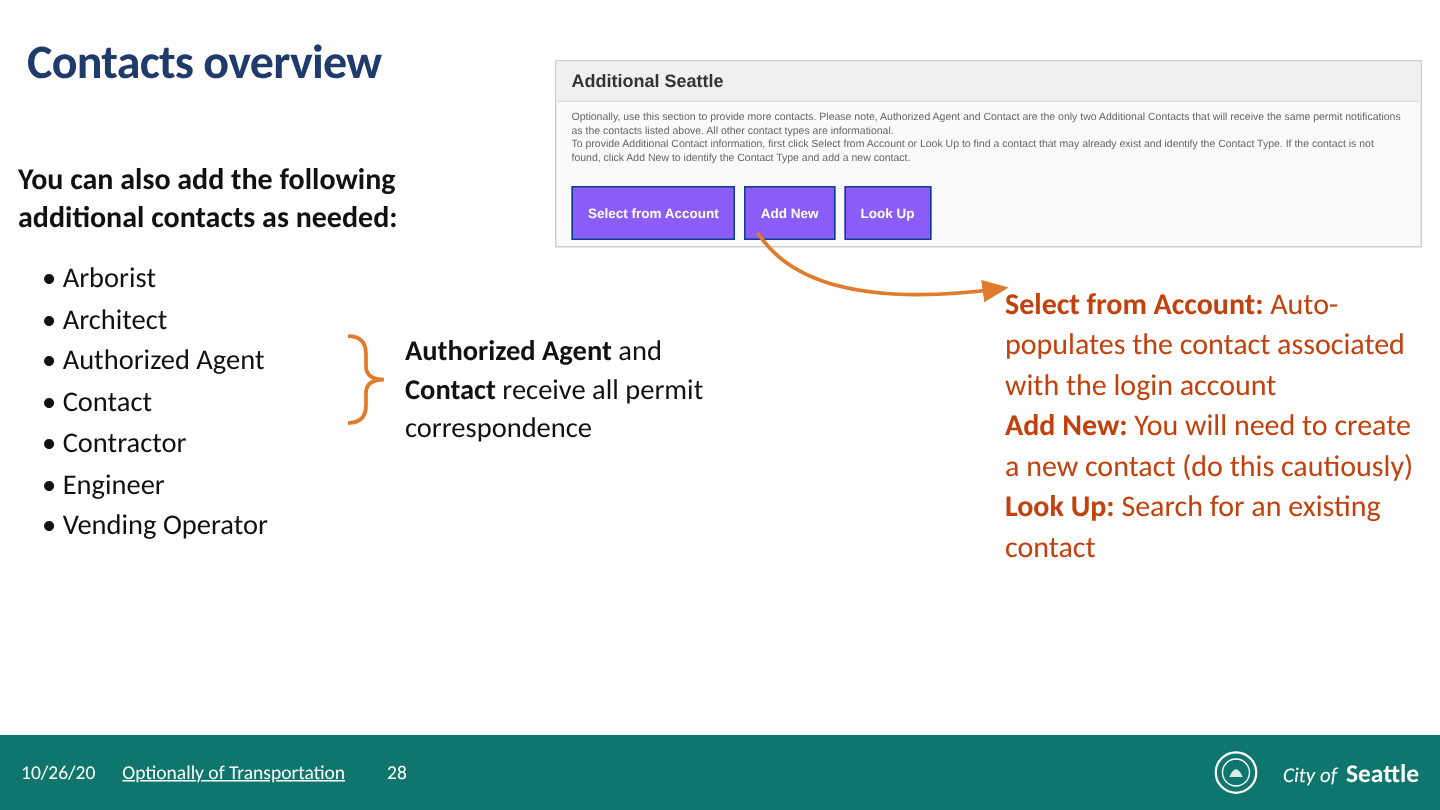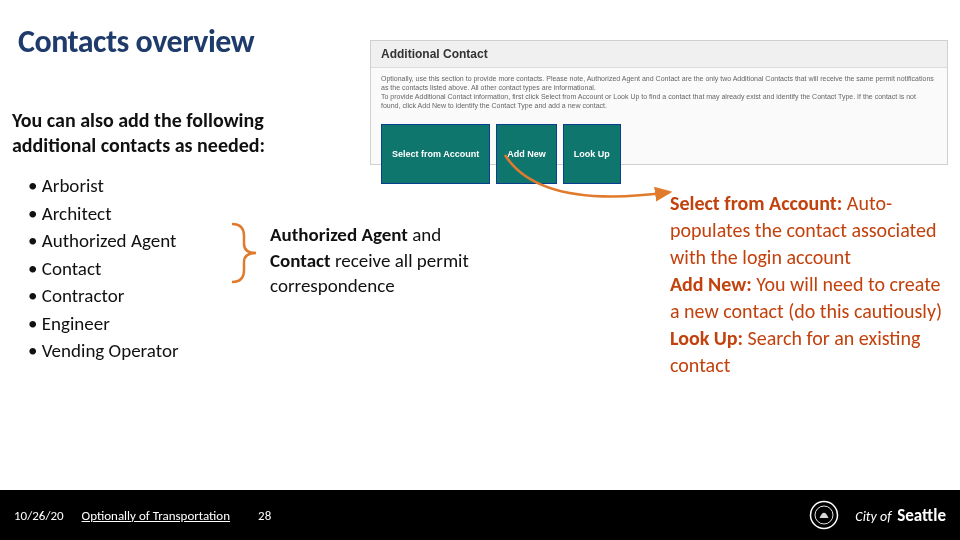--- a/index.html
+++ b/index.html
@@ -16,28 +16,28 @@
 
   .bracket-note { position: absolute; top: 222px; left: 270px; width: 230px; font-size: 19px; color: #111; line-height: 1.35; }
   .bracket-note b { font-weight: 700; }
 
   .bracket-svg { position: absolute; top: 222px; left: 230px; }
 
   .screenshot-box { position: absolute; top: 40px; left: 370px; width: 578px; height: 125px; border: 1px solid #d0d0d0; background: #fafafa; font-family: Arial, sans-serif; }
   .sb-header { background: #f0f0f0; padding: 6px 10px; font-size: 12px; font-weight: 700; color: #333; border-bottom: 1px solid #ddd; }
   .sb-body { padding: 6px 10px; font-size: 7px; color: #666; line-height: 1.3; }
   .sb-buttons { padding: 8px 10px; display: flex; gap: 6px; }
-  .sb-btn { background: #0f766e; color: #fff; font-size: 9px; font-weight: 700; padding: 24px 10px; border: 1px solid #0b3d91; cursor: pointer; }
+  .sb-btn { background: #8b5cf6; color: #fff; font-size: 9px; font-weight: 700; padding: 12px 10px; border: 1px solid #0b3d91; cursor: pointer; }
 
   .arrow-svg { position: absolute; top: 150px; left: 500px; }
 
   .action-desc { position: absolute; top: 190px; left: 670px; width: 280px; font-size: 20px; color: #c2410c; line-height: 1.35; }
   .action-desc b { font-weight: 700; }
 
-  .footer { position: absolute; bottom: 0; left: 0; width: 960px; height: 50px; background: #000000; color: #fff; display: flex; align-items: center; padding: 0 14px; font-size: 13px; }
+  .footer { position: absolute; bottom: 0; left: 0; width: 960px; height: 50px; background: #0f766e; color: #fff; display: flex; align-items: center; padding: 0 14px; font-size: 13px; }
   .footer .date { margin-right: 18px; }
   .footer .dept { text-decoration: underline; }
   .footer .page { margin-left: 28px; }
   .footer .spacer { flex: 1; }
   .footer .logo { display: flex; align-items: center; gap: 16px; font-size: 17px; }
   .footer .logo .seal { width: 30px; height: 30px; }
   .footer .logo .t1 { font-style: italic; font-weight: 400; font-size: 14px; margin-right: 2px; }
   .footer .logo .t2 { font-weight: 700; }
 </style>
 </head>
@@ -61,21 +61,21 @@
 
   <svg class="bracket-svg" width="38" height="62">
     <path d="M 2 2 Q 14 2 14 14 L 14 22 Q 14 31 26 31 Q 14 31 14 40 L 14 48 Q 14 60 2 60" stroke="#e07b2e" stroke-width="2.5" fill="none"></path>
   </svg>
 
   <div class="bracket-note">
     <b>Authorized Agent</b><span> and </span><b>Contact</b><span> receive all permit correspondence</span>
   </div>
 
   <div class="screenshot-box">
-    <div class="sb-header">Additional Contact</div>
+    <div class="sb-header">Additional Seattle</div>
     <div class="sb-body">
       <div>Optionally, use this section to provide more contacts. Please note, Authorized Agent and Contact are the only two Additional Contacts that will receive the same permit notifications as the contacts listed above. All other contact types are informational.</div>
       <div>To provide Additional Contact information, first click Select from Account or Look Up to find a contact that may already exist and identify the Contact Type. If the contact is not found, click Add New to identify the Contact Type and add a new contact.</div>
     </div>
     <div class="sb-buttons">
       <div class="sb-btn">Select from Account</div>
       <div class="sb-btn">Add New</div>
       <div class="sb-btn">Look Up</div>
     </div>
   </div>

